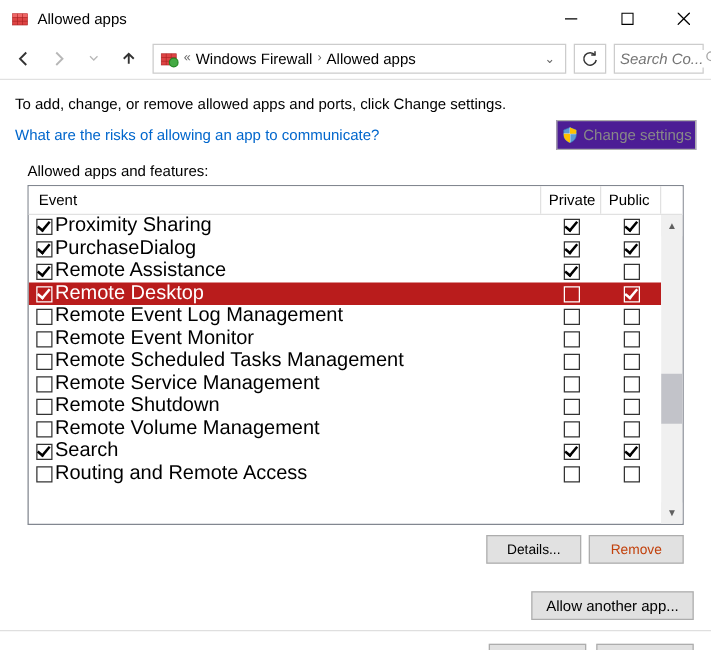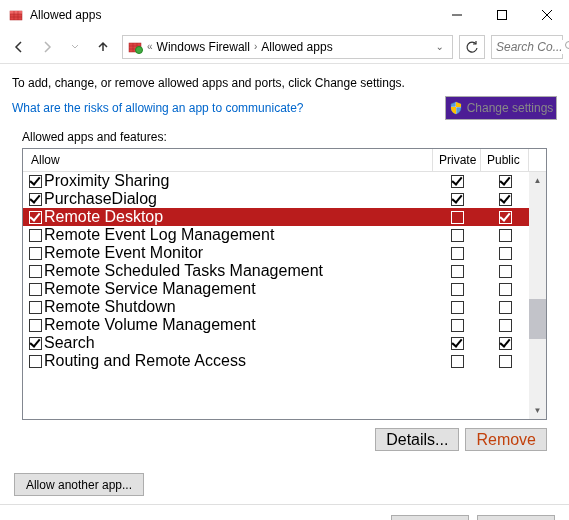--- a/index.html
+++ b/index.html
@@ -41,23 +41,23 @@
 .cell-cb { width: 48px; display: flex; justify-content: center; align-items: center; }
 .cb { width: 13px; height: 13px; border: 1px solid #333; background: #fff; display: flex; align-items: center; justify-content: center; position: relative; }
 .cb.checked::after { content: ""; position: absolute; left: 2px; top: -1px; width: 4px; height: 8px; border: solid #000; border-width: 0 2px 2px 0; transform: rotate(40deg); }
 .row.selected .cb { border-color: #fff; background: transparent; }
 .row.selected .cb.checked::after { border-color: #fff; }
 .vscroll { width: 17px; background: #f0f0f0; position: relative; display: flex; flex-direction: column; }
 .vs-btn { height: 17px; background: #f0f0f0; border: none; display: flex; align-items: center; justify-content: center; font-size: 8px; color: #606060; }
 .vs-track { flex: 1; position: relative; }
 .vs-thumb { position: absolute; left: 0; right: 0; top: 110px; height: 40px; background: #c2c3c9; }
 .below-list { display: flex; justify-content: flex-end; gap: 6px; padding: 8px 10px 0 10px; }
-.btn { min-width: 76px; height: 23px; border: 1px solid #adadad; background: #e1e1e1; font-size: 16px; padding: 0 10px; display: flex; align-items: center; justify-content: center; }
+.btn { min-width: 76px; height: 23px; border: 1px solid #adadad; background: #e1e1e1; font-size: 11px; padding: 0 10px; display: flex; align-items: center; justify-content: center; }
 .btn.disabled { color: #c2410c; }
-.allow-row { display: flex; padding: 16px 14px 8px 14px; }
+.allow-row { display: flex; justify-content: flex-end; padding: 16px 14px 8px 14px; }
 .allow-btn { width: 130px; height: 23px; border: 1px solid #adadad; background: #e1e1e1; font-size: 12px; display: flex; align-items: center; justify-content: center; }
 .footer { border-top: 1px solid #dfdfdf; padding: 10px 14px; display: flex; justify-content: flex-end; gap: 8px; }
 .footer .btn { width: 78px; }
 </style>
 </head>
 <body>
 
 <div class="titlebar">
   <span class="icon">
     <svg width="16" height="16" viewBox="0 0 16 16">
@@ -147,21 +147,21 @@
             <path d="M7 1 L7 13 M2 6 L12 6" stroke="#fff" stroke-width="0.5"></path>
             <path d="M7 1 L12 3 L12 6 L7 6 Z" fill="#ffc000"></path>
             <path d="M2 6 L7 6 L7 13 C4.5 12.5 2 10 2 7 Z" fill="#ffc000"></path>
           </svg></span>
       <span>Change settings</span>
     </button>
   </div>
   <div class="group-label">Allowed apps and features:</div>
   <div class="listbox">
     <div class="list-header">
-      <div class="col-name">Allow</div>
+      <div class="col-name">Event</div>
       <div class="col-priv">Private</div>
       <div class="col-pub">Public</div>
       <div class="col-scroll"></div>
     </div>
     <div class="list-body">
       <div class="rows" id="rows">
           <div class="row">
             <div class="cell-name">
               <span class="cb checked"></span>
               <span>Proximity Sharing</span>
@@ -178,20 +178,32 @@
               <span class="cb checked"></span>
               <span>PurchaseDialog</span>
             </div>
             <div class="cell-cb">
               <span class="cb checked"></span>
             </div>
             <div class="cell-cb">
               <span class="cb checked"></span>
             </div>
           </div>
+          <div class="row">
+            <div class="cell-name">
+              <span class="cb checked"></span>
+              <span>Remote Assistance</span>
+            </div>
+            <div class="cell-cb">
+              <span class="cb checked"></span>
+            </div>
+            <div class="cell-cb">
+              <span class="cb"></span>
+            </div>
+          </div>
           <div class="row selected">
             <div class="cell-name">
               <span class="cb checked"></span>
               <span>Remote Desktop</span>
             </div>
             <div class="cell-cb">
               <span class="cb"></span>
             </div>
             <div class="cell-cb">
               <span class="cb checked"></span>

